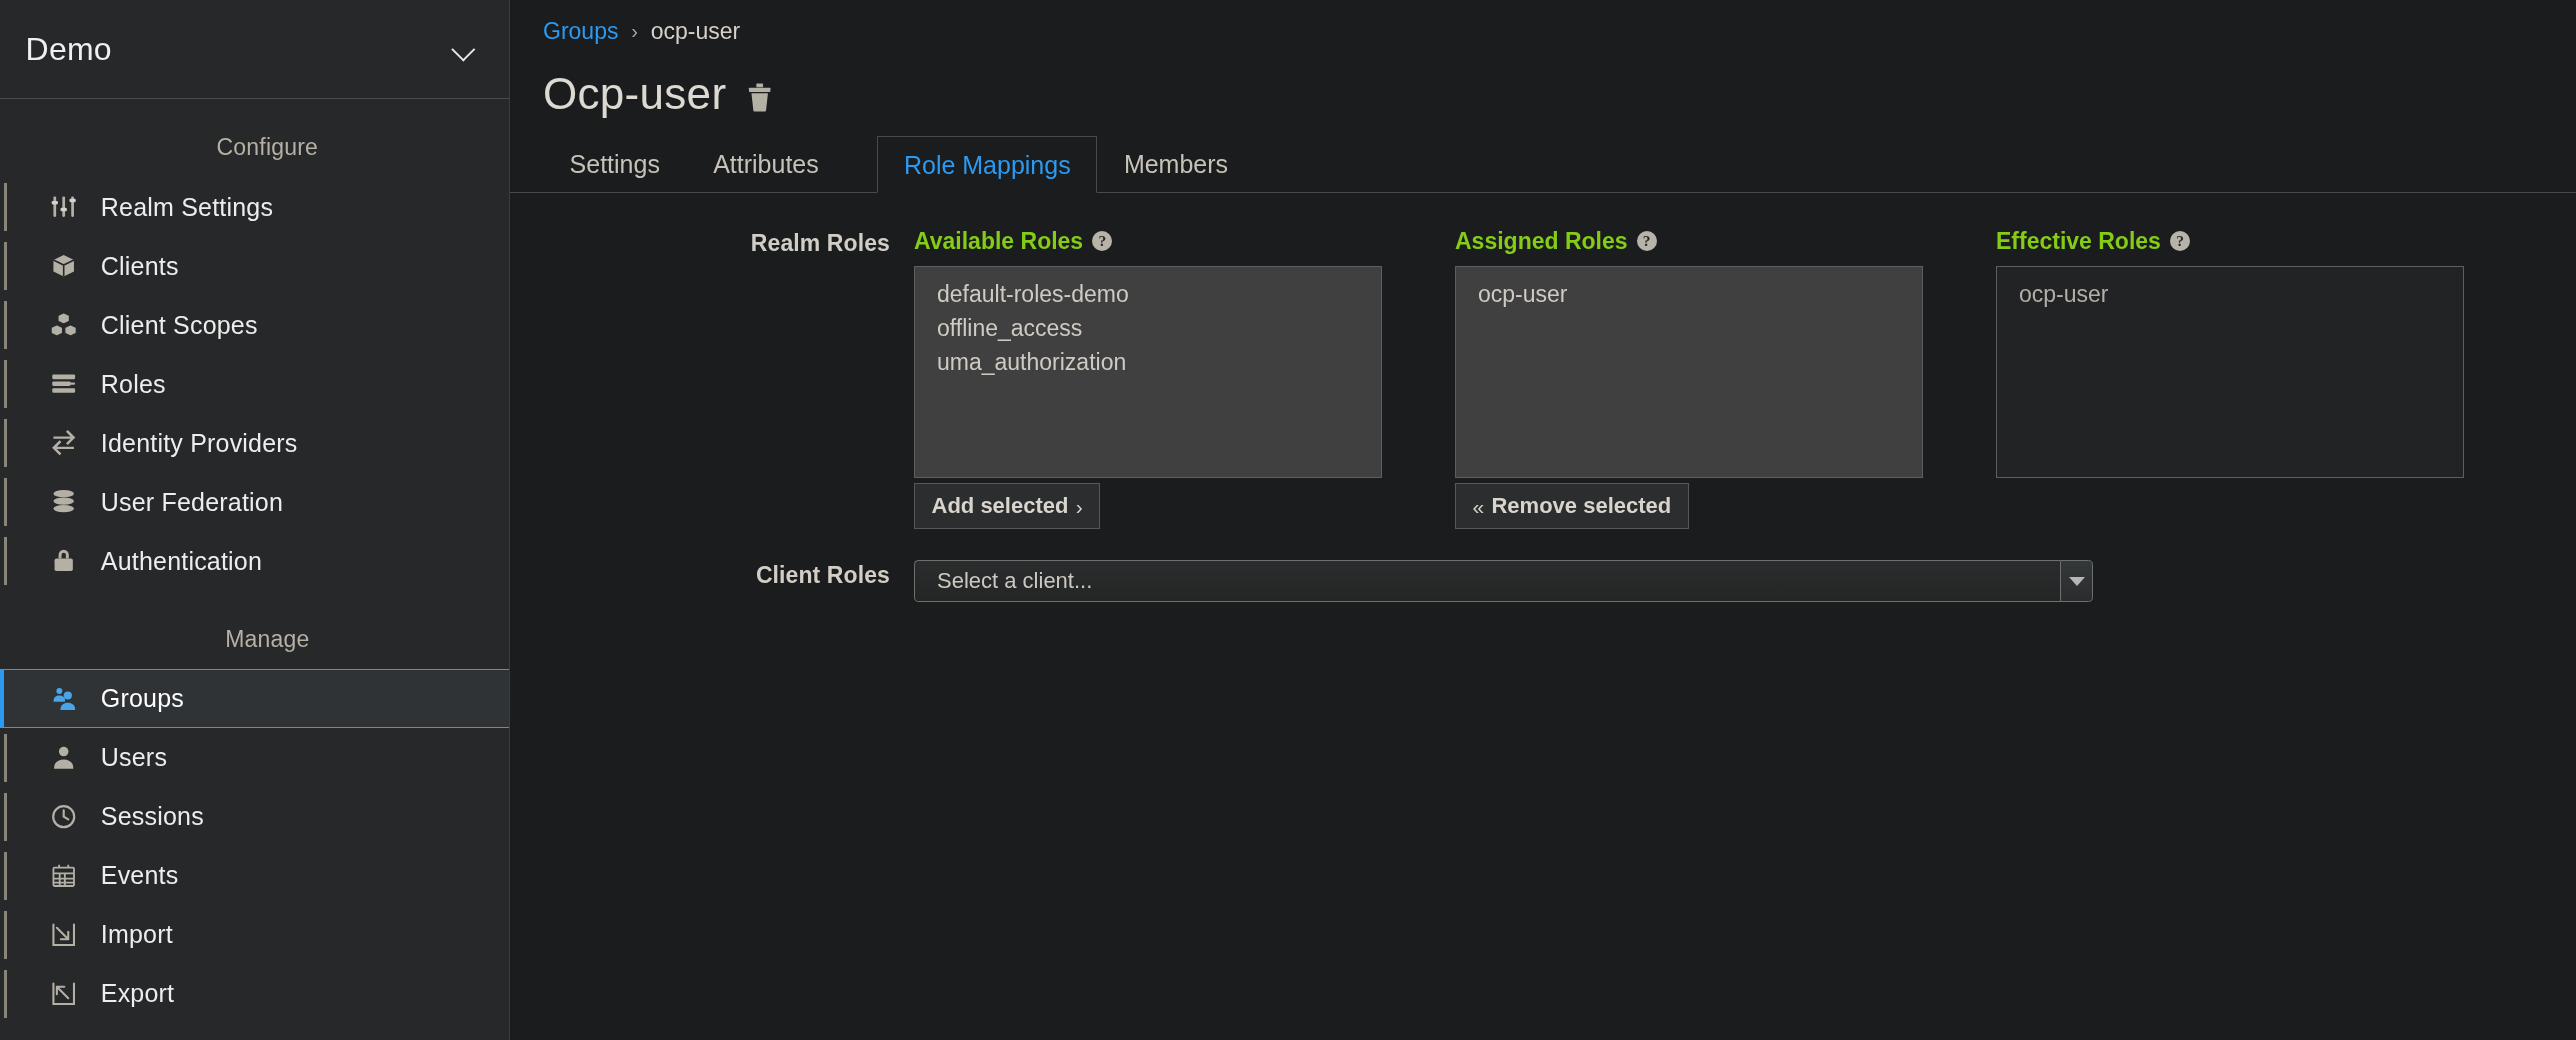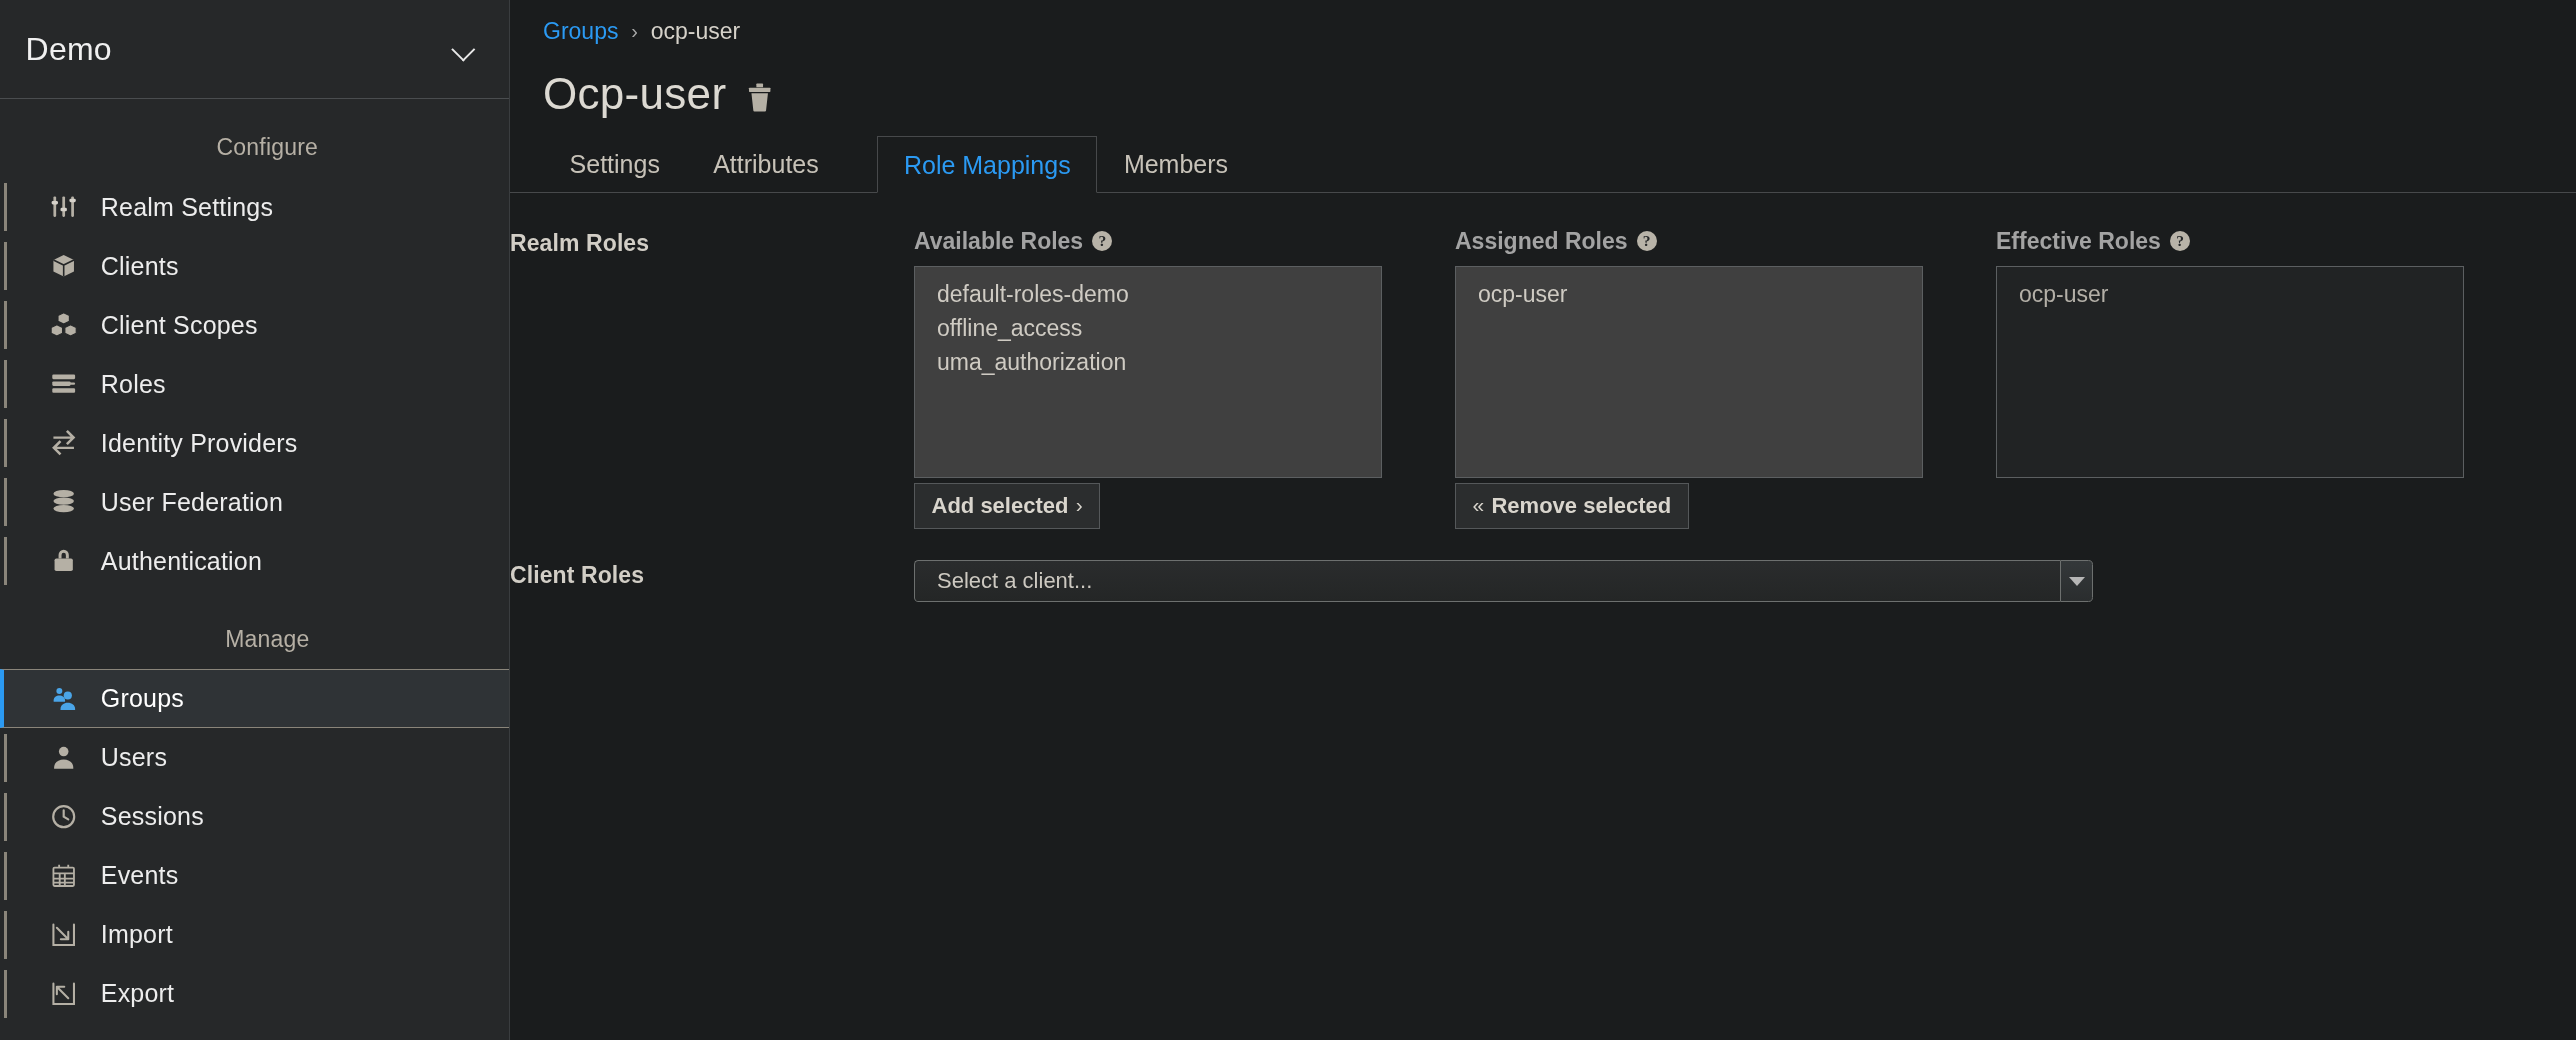--- a/index.html
+++ b/index.html
@@ -159,39 +159,39 @@
 
   
   .form-area { padding: 35px 0 0 0; }
   .form-row {
     display: flex;
     align-items: flex-start;
   }
   .form-label {
     width: 404px;
     flex: 0 0 404px;
-    text-align: left;
+    text-align: right;
     padding-right: 24px;
     font-size: 23px;
     color: #d2cec6;
     font-weight: bold;
     padding-top: 1.8px;
     letter-spacing: 0.1px;
   }
   .panels { display: flex; gap: 0; flex: 1 1 auto; }
   .panel { margin-right: 73px; }
   .panel-head {
     display: flex;
     align-items: center;
     gap: 9.1px;
     margin-bottom: 11px;
   }
   .panel-title {
     font-size: 23px;
-    color: #a3a3a3;
+    color: #84cc16;
     font-weight: bold;
   }
   .help-icon {
     width: 20px; height: 20px;
     border-radius: 50%;
     background: #b8b3a8;
     color: #262829;
     font-size: 15.5px;
     line-height: 20px;
     text-align: center;
@@ -221,21 +221,21 @@
     margin-top: 5.5px;
     background: #2b2d2e;
     border: 0.9px solid #55585a;
     color: #d9d5cd;
     font-size: 22px;
     font-weight: bold;
     padding: 9.1px 16.5px;
     cursor: pointer;
     font-family: "Liberation Sans", sans-serif;
     display: inline-flex;
-    align-items: flex-start;
+    align-items: flex-end;
     gap: 7.3px;
   }
   .arrow { font-weight: normal; font-size: 21px; }
 
   .client-row { margin-top: 31px; display: flex; align-items: flex-start; }
   .select-wrap {
     position: relative;
     width: 1179px;
     height: 42px;
     display: flex;

